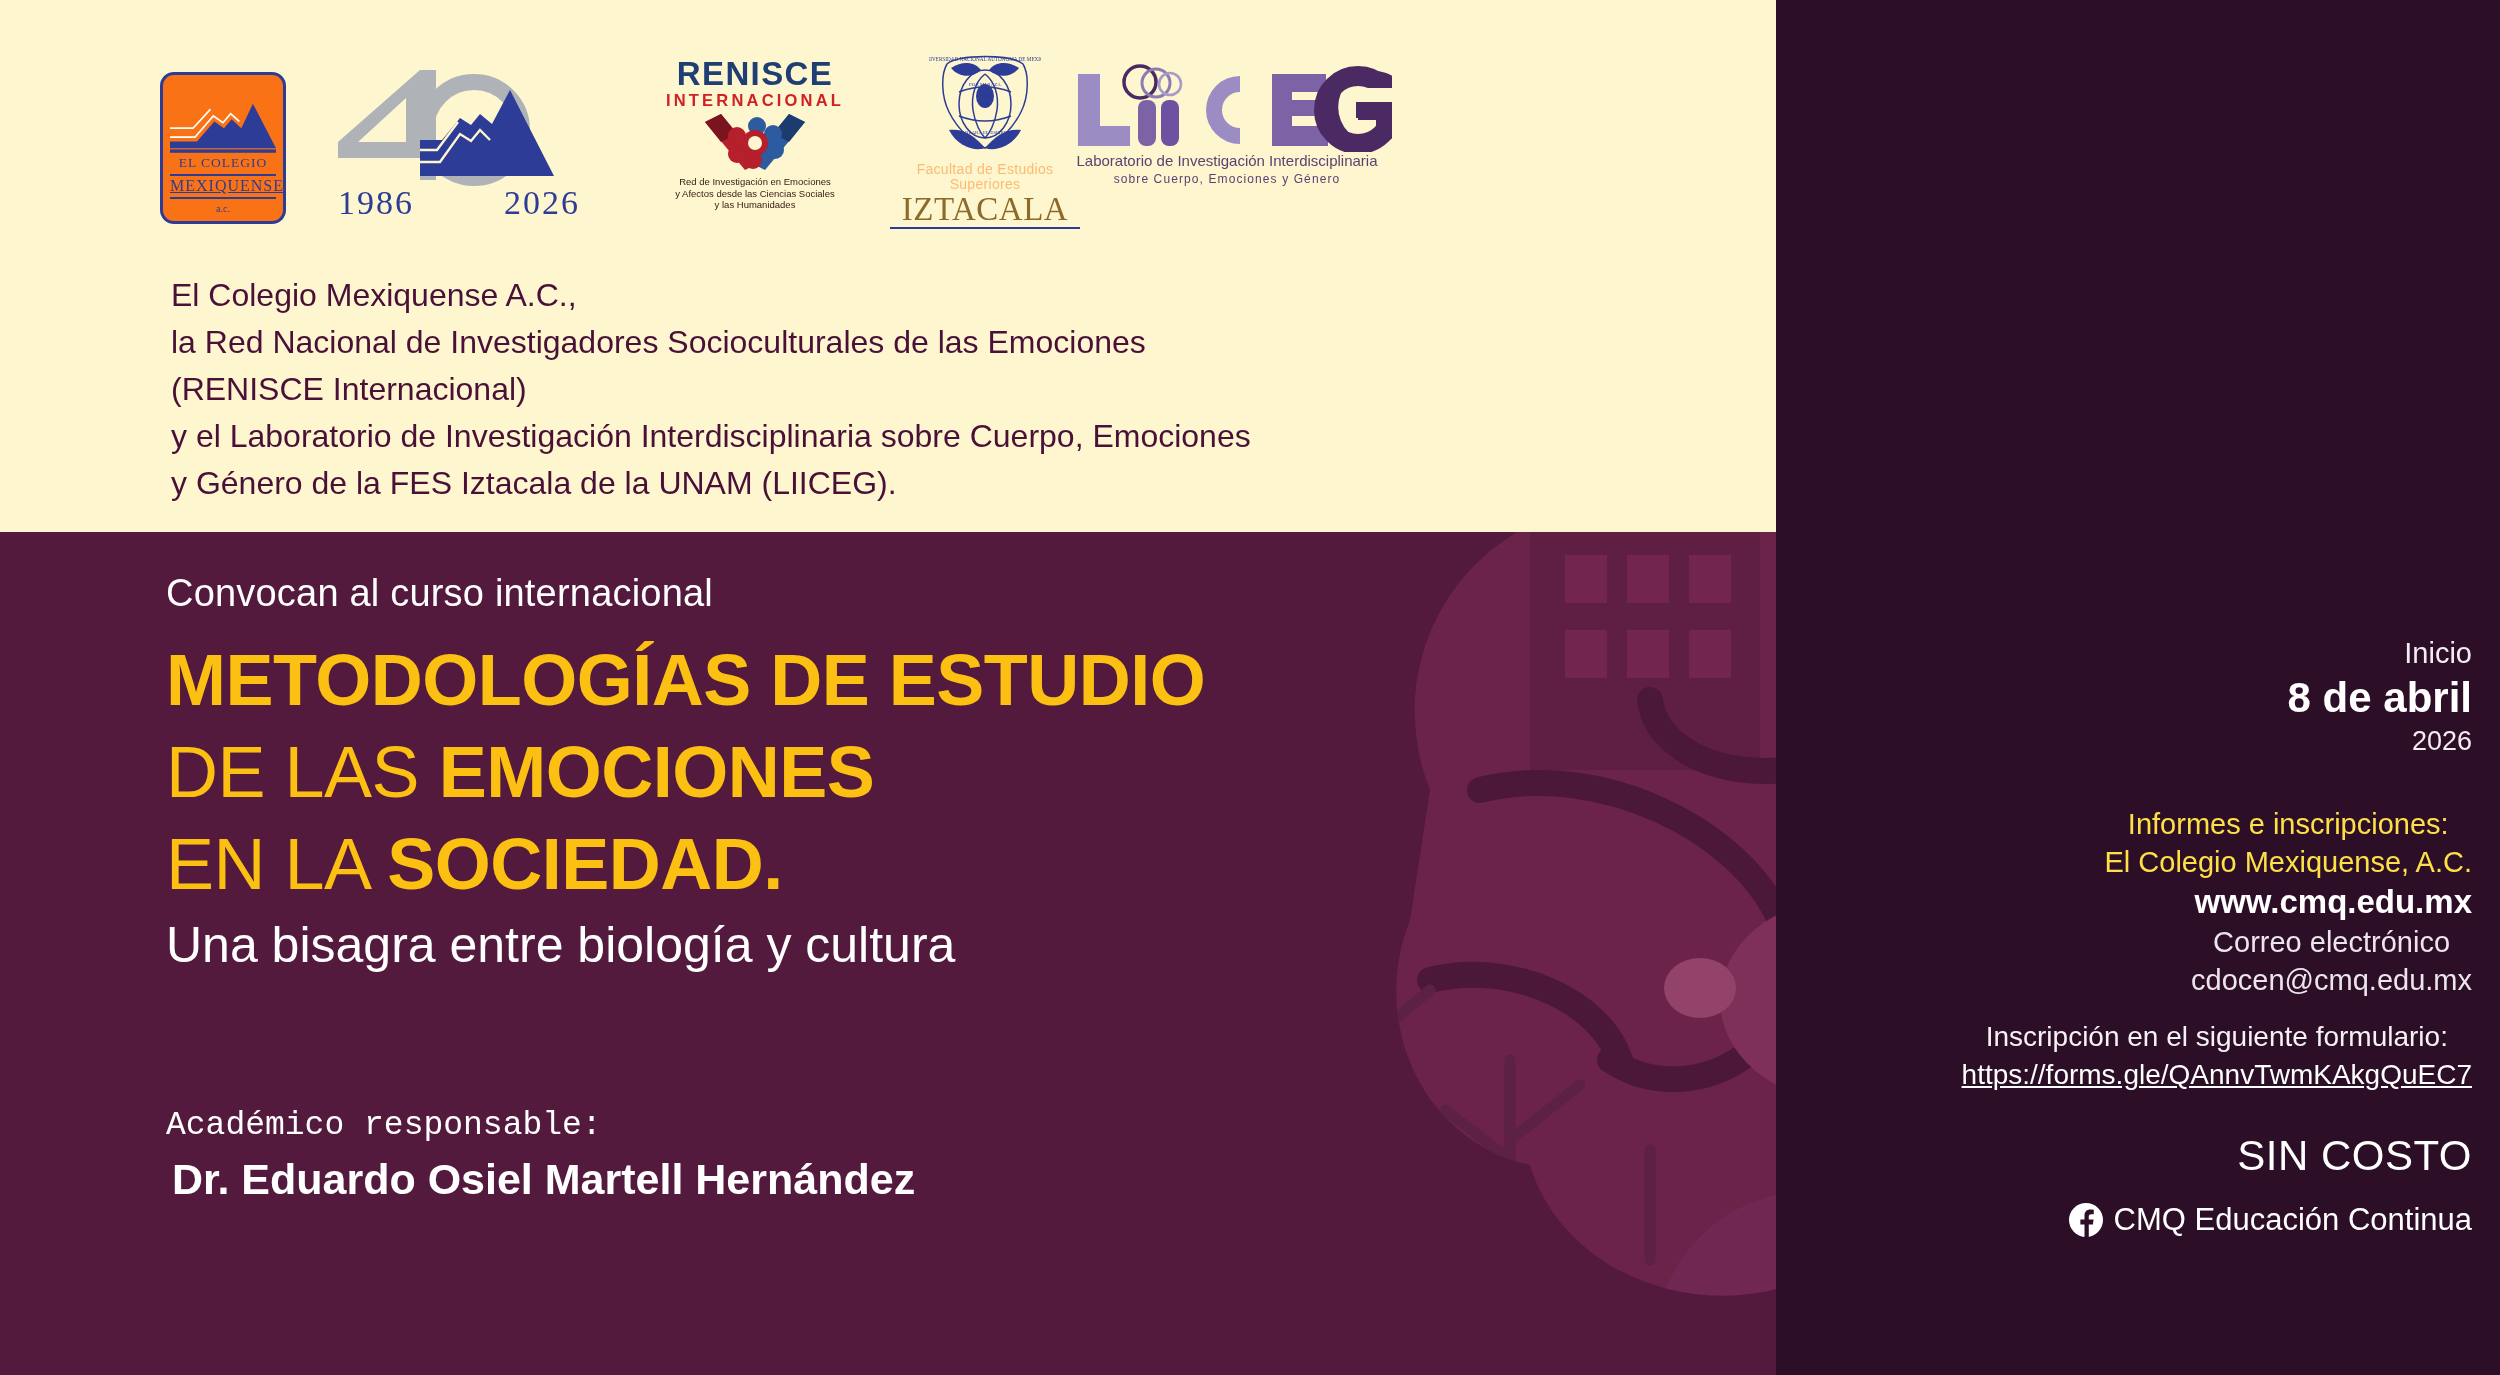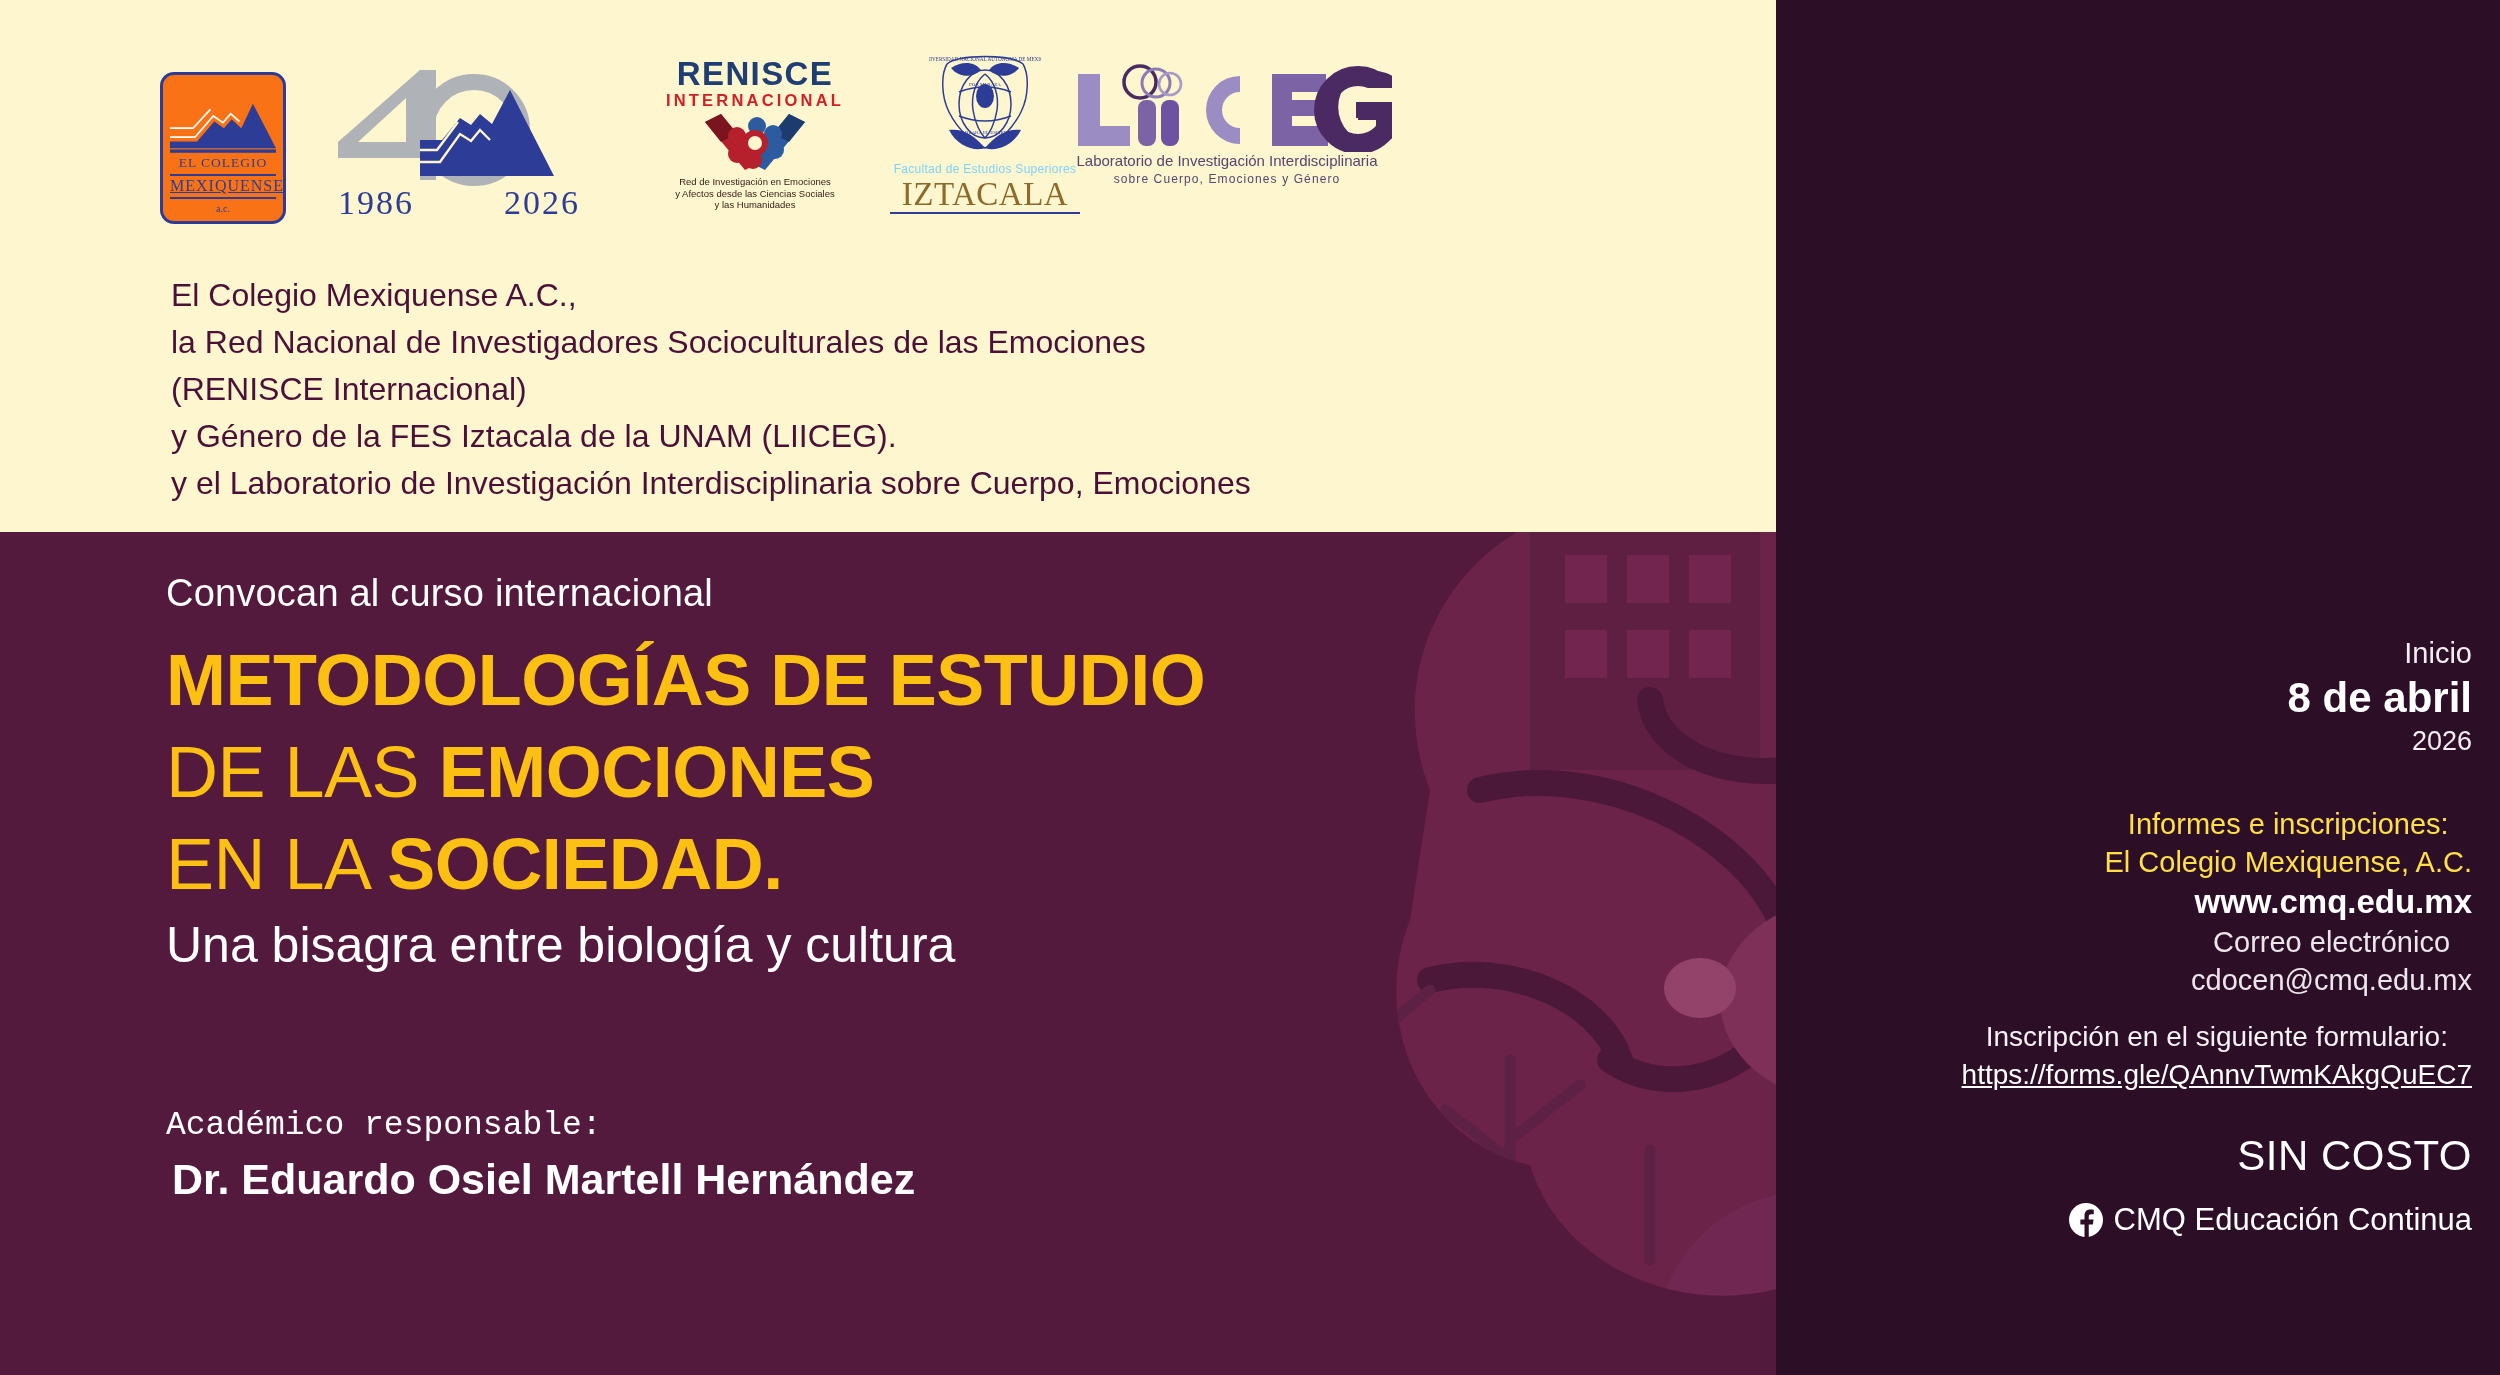--- a/index.html
+++ b/index.html
@@ -127,22 +127,22 @@
     font-size: 9.5px;
     line-height: 11.5px;
   }
 
   
   .logo-unam { left: 890px; top: 52px; width: 190px; height: 172px; text-align: center; }
   .unam-seal { width: 112px; height: 108px; margin: 0 auto; }
   .unam-seal svg { display:block; width:100%; height:100%; }
   .unam-fac {
     font-family: "Liberation Sans", sans-serif;
-    color: #7dd3fc;
-    font-size: 12px;
+    color: #fdba74;
+    font-size: 14px;
     letter-spacing: 0.3px;
     line-height: 15px;
     margin-top: 2px;
   }
   .unam-izta {
     font-family: "Liberation Serif", serif;
     color: #8C6A2B;
     font-size: 33px;
     letter-spacing: 0.5px;
     line-height: 34px;
@@ -507,22 +507,22 @@
       </div>
       <div class="liiceg-s1">Laboratorio de Investigación Interdisciplinaria</div>
       <div class="liiceg-s2">sobre Cuerpo, Emociones y Género</div>
     </div>
   </div>
 
   <div class="intro">
     <div>El Colegio Mexiquense A.C.,</div>
     <div>la Red Nacional de Investigadores Socioculturales de las Emociones</div>
     <div>(RENISCE Internacional)</div>
+    <div>y el Laboratorio de Investigación Interdisciplinaria sobre Cuerpo, Emociones</div>
     <div>y Género de la FES Iztacala de la UNAM (LIICEG).</div>
-    <div>y el Laboratorio de Investigación Interdisciplinaria sobre Cuerpo, Emociones</div>
   </div>
 
   <div class="main-left">
     <div class="convocan">Convocan al curso internacional</div>
     <div class="title-block">
       <div class="t-line">METODOLOGÍAS DE ESTUDIO</div>
       <div class="t-line"><span class="light">DE LAS </span><span>EMOCIONES</span></div>
       <div class="t-line"><span class="light">EN LA </span><span>SOCIEDAD.</span></div>
     </div>
     <div class="subtitle">Una bisagra entre biología y cultura</div>

